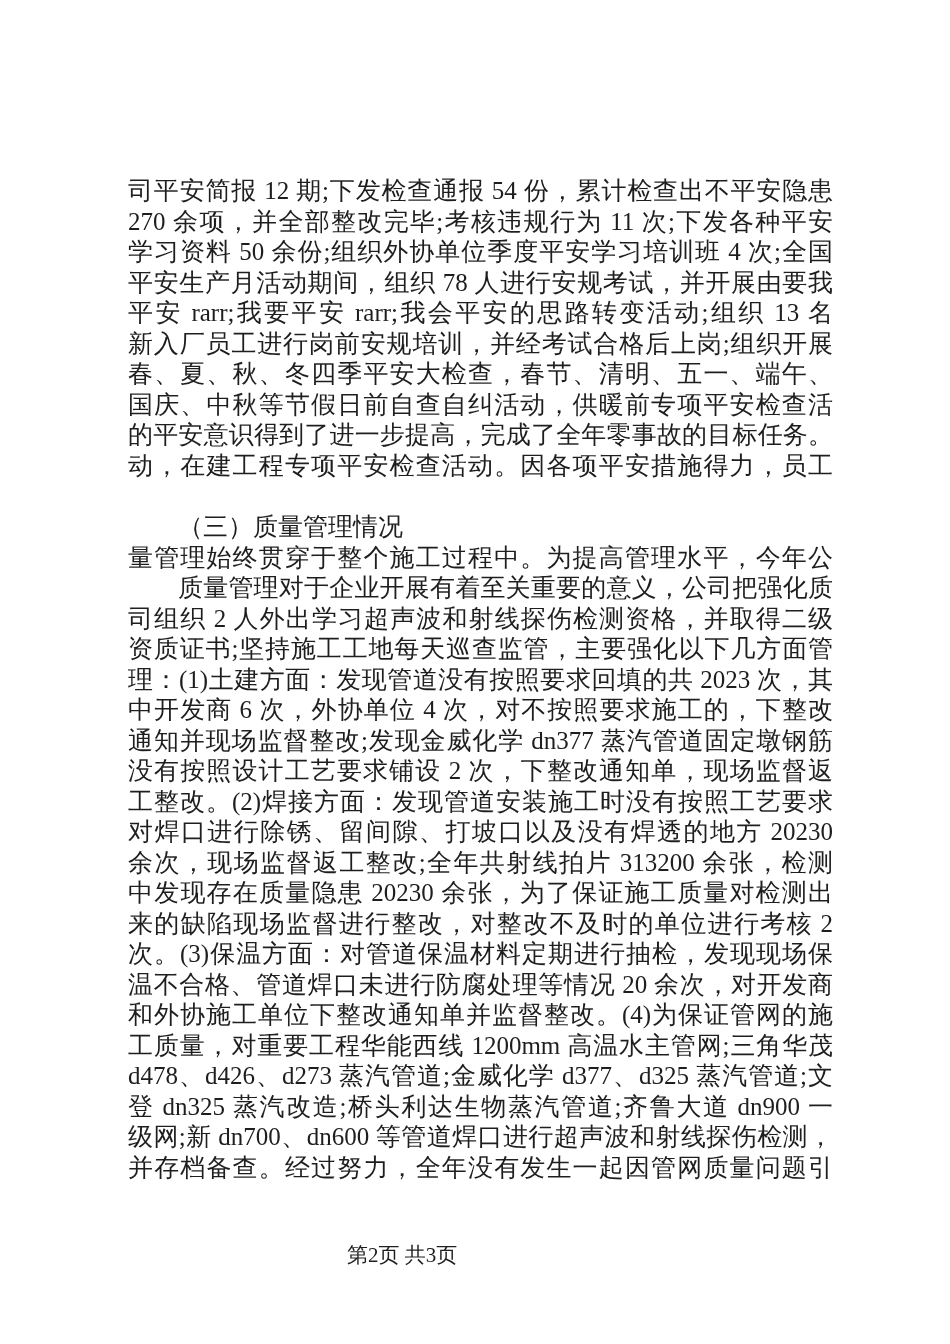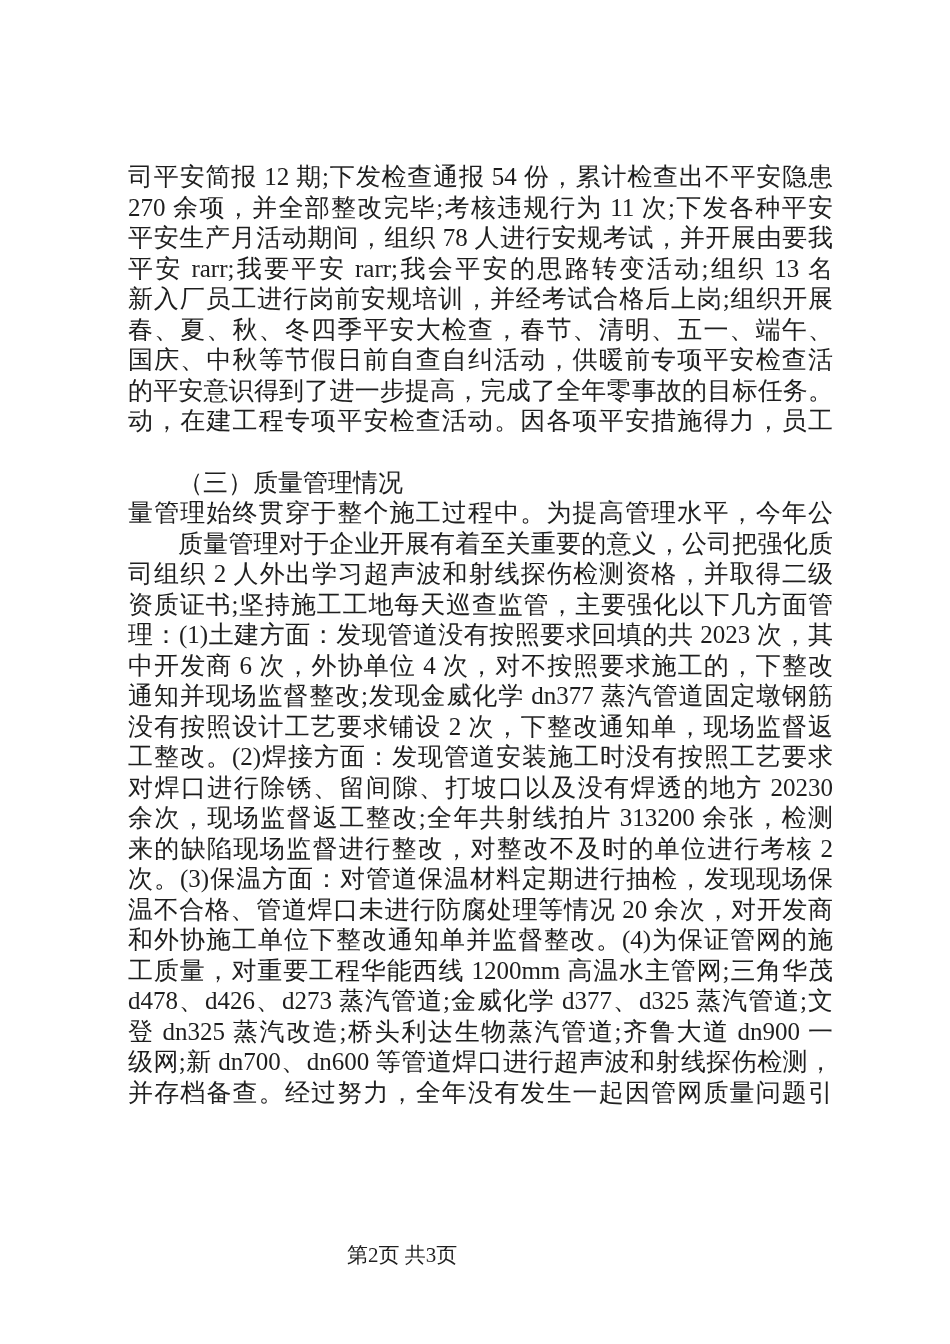--- a/index.html
+++ b/index.html
@@ -12,21 +12,21 @@
     width: 950px;
     height: 1344px;
     background: #ffffff;
     overflow: hidden;
     font-family: "Liberation Serif", "DejaVu Serif", serif;
     color: #1e1e1e;
   }
   .content {
     position: absolute;
     left: 128px;
-    top: 162px;
+    top: 176px;
     width: 705px;
   }
   .line {
     font-size: 25px;
     line-height: 30.5px;
     height: 30.5px;
     white-space: nowrap;
     text-align: justify;
     text-align-last: justify;
     letter-spacing: 0;
@@ -55,20 +55,21 @@
   }
 </style>
 </head>
 <body>
 
 <div class="page">
   <div class="content">
 
     <div class="line">司平安简报 12 期;下发检查通报 54 份，累计检查出不平安隐患</div>
     <div class="line">270 余项，并全部整改完毕;考核违规行为 11 次;下发各种平安</div>
+    <div class="line">学习资料 50 余份;组织外协单位季度平安学习培训班 4 次;全国</div>
     <div class="line">平安生产月活动期间，组织 78 人进行安规考试，并开展由要我</div>
     <div class="line">平安 rarr;我要平安 rarr;我会平安的思路转变活动;组织 13 名</div>
     <div class="line">新入厂员工进行岗前安规培训，并经考试合格后上岗;组织开展</div>
     <div class="line">春、夏、秋、冬四季平安大检查，春节、清明、五一、端午、</div>
     <div class="line">国庆、中秋等节假日前自查自纠活动，供暖前专项平安检查活</div>
     <div class="line">的平安意识得到了进一步提高，完成了全年零事故的目标任务。</div>
     <div class="line">动，在建工程专项平安检查活动。因各项平安措施得力，员工</div>
 
     <div class="blank-line"></div>
 
@@ -78,20 +79,21 @@
     <div class="line indent">质量管理对于企业开展有着至关重要的意义，公司把强化质</div>
     <div class="line">司组织 2 人外出学习超声波和射线探伤检测资格，并取得二级</div>
     <div class="line">资质证书;坚持施工工地每天巡查监管，主要强化以下几方面管</div>
     <div class="line">理：(1)土建方面：发现管道没有按照要求回填的共 2023 次，其</div>
     <div class="line">中开发商 6 次，外协单位 4 次，对不按照要求施工的，下整改</div>
     <div class="line">通知并现场监督整改;发现金威化学 dn377 蒸汽管道固定墩钢筋</div>
     <div class="line">没有按照设计工艺要求铺设 2 次，下整改通知单，现场监督返</div>
     <div class="line">工整改。(2)焊接方面：发现管道安装施工时没有按照工艺要求</div>
     <div class="line">对焊口进行除锈、留间隙、打坡口以及没有焊透的地方 20230</div>
     <div class="line">余次，现场监督返工整改;全年共射线拍片 313200 余张，检测</div>
+    <div class="line">中发现存在质量隐患 20230 余张，为了保证施工质量对检测出</div>
     <div class="line">来的缺陷现场监督进行整改，对整改不及时的单位进行考核 2</div>
     <div class="line">次。(3)保温方面：对管道保温材料定期进行抽检，发现现场保</div>
     <div class="line">温不合格、管道焊口未进行防腐处理等情况 20 余次，对开发商</div>
     <div class="line">和外协施工单位下整改通知单并监督整改。(4)为保证管网的施</div>
     <div class="line">工质量，对重要工程华能西线 1200mm 高温水主管网;三角华茂</div>
     <div class="line">d478、d426、d273 蒸汽管道;金威化学 d377、d325 蒸汽管道;文</div>
     <div class="line">登 dn325 蒸汽改造;桥头利达生物蒸汽管道;齐鲁大道 dn900 一</div>
     <div class="line">级网;新 dn700、dn600 等管道焊口进行超声波和射线探伤检测，</div>
     <div class="line">并存档备查。经过努力，全年没有发生一起因管网质量问题引</div>
 

